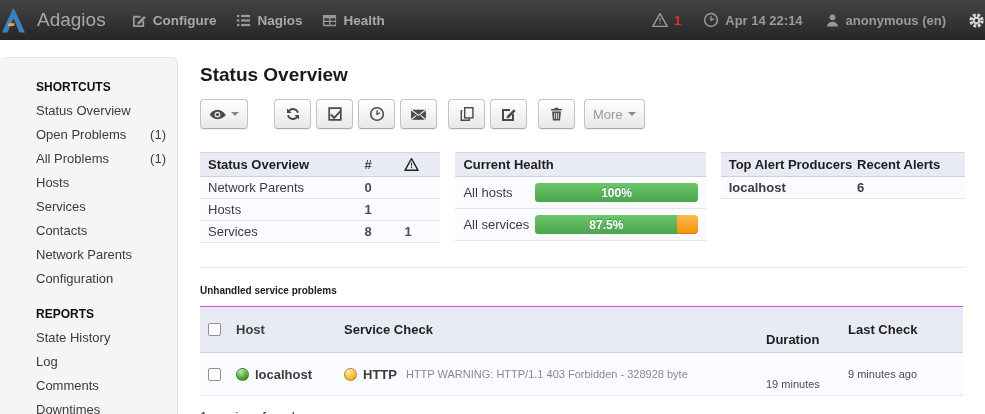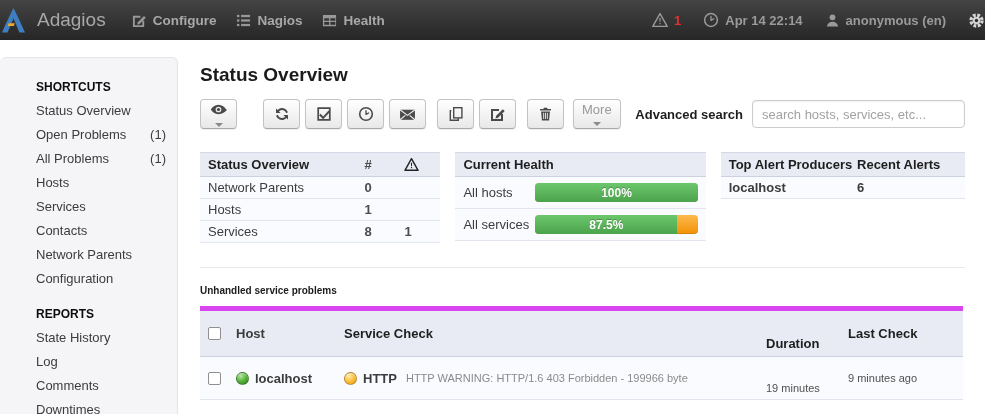--- a/index.html
+++ b/index.html
@@ -28,21 +28,21 @@
   .side-item { width:130px; display:flex; justify-content:space-between; font-size:13px; color:#3c3c3c;
                line-height:24px; cursor:pointer; }
 
   
   .main { position:absolute; left:200px; top:40px; width:765px; }
   .page-title { font-size:19px; font-weight:bold; color:#1b1b1b; margin:24px 0 13px; }
 
   .toolbar { display:flex; align-items:center; }
   .btn { height:30px; min-width:37px; display:inline-flex; align-items:center; justify-content:center; gap:5px;
          background:linear-gradient(#ffffff,#e8e8e8); border:1px solid #c3c3c3; border-bottom-color:#a9a9a9;
-         border-radius:4px; color:#4a4a4a; cursor:pointer; box-shadow:0 1px 1px rgba(0,0,0,.07); padding:0 8px;flex-direction:column; }
+         border-radius:4px; color:#4a4a4a; cursor:pointer; box-shadow:0 1px 1px rgba(0,0,0,.07); padding:0 8px; }
   .btn.eye { margin-right:21px; }
   .btn + .btn { margin-left:5px; }
   .btn.grp { margin-left:11px; }
   .btn.more { margin-left:9px; color:#9a9a9a; font-size:13px; }
   .caret { width:0; height:0; border-left:4px solid transparent; border-right:4px solid transparent;
            border-top:4px solid #8a8a8a; display:inline-block; }
   .search-zone { margin-left:auto; display:flex; align-items:center; gap:9px; }
   .search-label { font-size:13px; font-weight:bold; color:#1e1e1e; white-space:nowrap; }
   .search-input { width:213px; height:28px; border:1px solid #ccc; border-radius:4px; padding:0 9px;
                   font-size:13px; color:#555; font-family:"Liberation Sans",sans-serif;
@@ -73,21 +73,21 @@
   .p-alerts { width:247px; }
   .p-alerts .c-prod { flex:1; }
   .p-alerts .c-recent { width:100px; }
   .p-alerts .panel-r { font-weight:bold; color:#3c3c3c; }
 
   .divider { border-top:1px solid #e9e9e9; margin-top:24px; }
 
   
   .problems-title { font-size:10px; font-weight:bold; color:#1b1b1b; margin:17px 0 10px; }
   .ptable { width:763px; font-size:13px; }
-  .pt-head { display:flex; background:#e8ebf4; border-top:5px solid #d946ef; border-bottom:1px solid #ccd1e0;
+  .pt-head { display:flex; background:#e8ebf4; border-top:1px solid #d946ef; border-bottom:1px solid #ccd1e0;
              font-weight:bold; color:#1e1e1e; padding:5px 8px; align-items:center; }
   .pt-row { display:flex; background:#fafbfe; border-bottom:1px solid #e2e5ee; padding:5px 8px; align-items:center; }
   .col-cb { width:28px; display:flex; }
   .col-host { width:108px; display:flex; align-items:center; gap:6px; font-weight:bold; color:#3c3c3c; }
   .col-svc { flex:1; display:flex; align-items:center; gap:6px; }
   .col-dur { width:82px;margin-top:20px; }
   .col-last { width:107px; }
   .pt-row .col-dur, .pt-row .col-last { font-size:11px; color:#4f4f4f; }
   .svc-name { font-weight:bold; color:#3c3c3c; }
   .svc-msg { font-size:11px; color:#8a8a8a; margin-left:3px; }
@@ -264,24 +264,20 @@
         <svg class="icon" width="15" height="16" viewBox="0 0 16 16" fill="currentColor">
             <path d="M6.3 1.3h3.4l.5 1.4h3.6v1.6H2.2V2.7h3.6z"></path>
             <path d="M3.3 5.2h9.4l-.9 9.6H4.2z"></path>
             <path d="M6 6.8v6.4 M8 6.8v6.4 M10 6.8v6.4" stroke="#e8e8e8" stroke-width="1"></path>
           </svg>
       </div>
       <div class="btn more">
         <span>More</span>
         <span class="caret"></span>
       </div>
-      <div class="search-zone">
-        <span class="search-label">Advanced search</span>
-        <input class="search-input" type="text" placeholder="search hosts, services, etc..." style="">
-      </div>
     </div>
 
     <div class="panels">
 
       <div class="p-status">
         <div class="panel-h">
           <span class="c-name">Status Overview</span>
           <span class="c-num">#</span>
           <span class="c-warn">
             <svg width="15" height="15" viewBox="0 0 16 16">
@@ -355,21 +351,21 @@
         <span class="col-cb">
             <span class="cb"></span>
           </span>
         <span class="col-host">
           <span class="ball ok"></span>
           <span>localhost</span>
         </span>
         <span class="col-svc">
           <span class="ball warn"></span>
           <span class="svc-name">HTTP</span>
-          <span class="svc-msg">HTTP WARNING: HTTP/1.6 403 Forbidden - 199966 byte</span>
+          <span class="svc-msg">HTTP WARNING: HTTP/1.1 403 Forbidden - 328928 byte</span>
         </span>
         <span class="col-dur">19 minutes</span>
         <span class="col-last">9 minutes ago</span>
       </div>
     </div>
     <div class="found">1 services found.</div>
   </div>
 
 </div>
 

